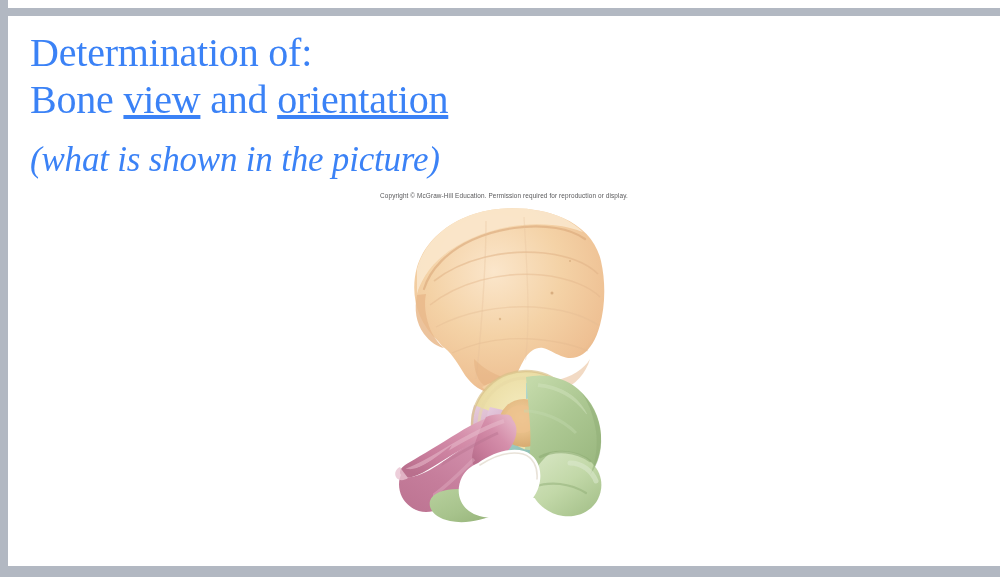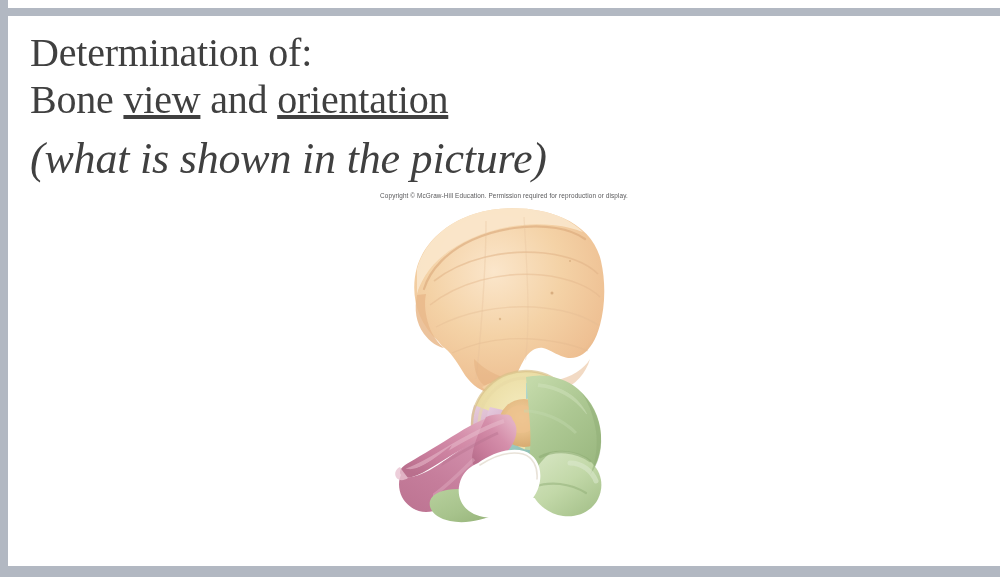--- a/index.html
+++ b/index.html
@@ -58,35 +58,35 @@
   }
 
   
   .title-block {
     position: absolute;
     left: 22px;
     top: 14px;
     width: 700px;
   }
   .title-line {
-    color: #404040;
+    color: #3b82f6;
     line-height: 1.17;
     white-space: nowrap;
   }
   .title-line-1,
   .title-line-2 {
     font-size: 40px;
     font-weight: normal;
     letter-spacing: -0.2px;
   }
   .title-line-3 {
-    font-size: 44px;
+    font-size: 35px;
     font-style: italic;
     letter-spacing: -0.2px;
-    margin-top: 9px;
+    margin-top: 16px;
   }
   .emph {
     font-weight: normal;
     text-decoration: underline;
     text-underline-offset: 2px;
   }
 
   
   .figure-block {
     position: absolute;

